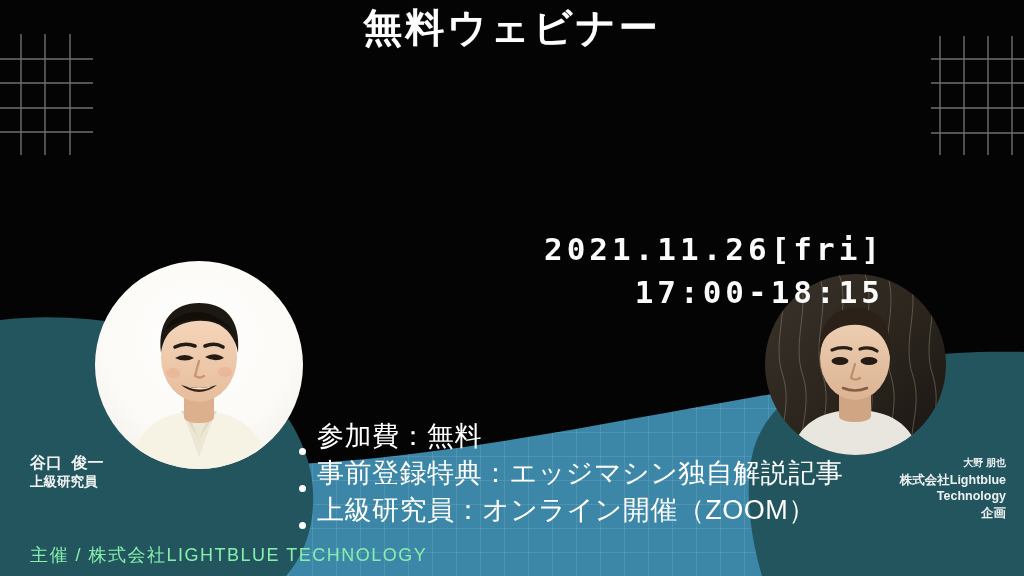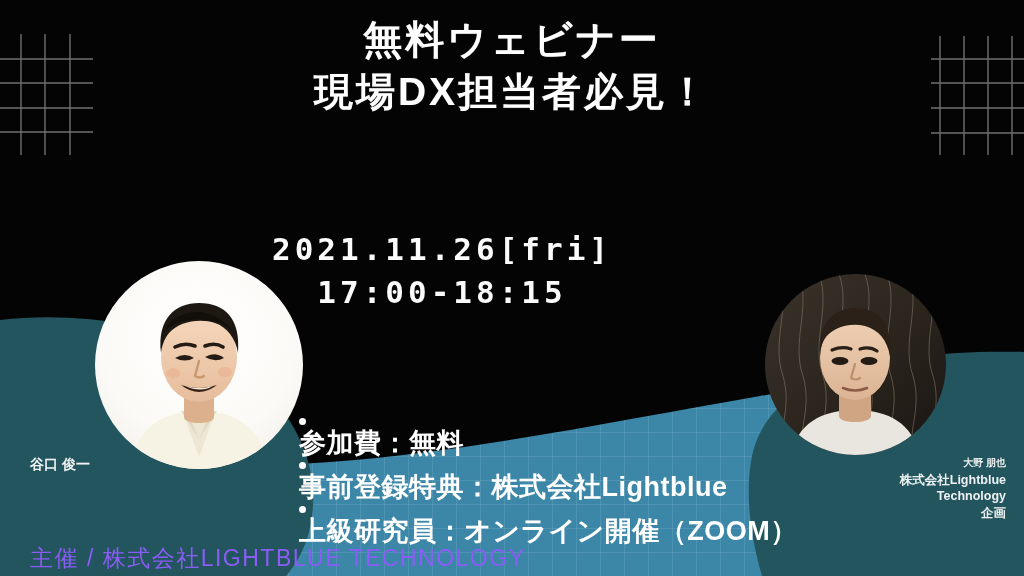--- a/index.html
+++ b/index.html
@@ -11,39 +11,39 @@
     font-family:"Liberation Sans","DejaVu Sans",sans-serif;
   }
   .layer{position:absolute;top:0;left:0;width:1024px;height:576px;}
   svg.layer{display:block;}
 
   
   .grid-line{stroke:#6f6f6f;stroke-width:1.4;}
 
   
   #title-block{
-    position:absolute;left:0;top:14px;width:1024px;
+    position:absolute;left:0;top:2px;width:1024px;
     text-align:center;
     z-index:6;
   }
   .title-line{
     color:#ffffff;
     font-weight:bold;
     font-size:39px;
     line-height:52px;
     letter-spacing:3px;
     white-space:nowrap;
     text-shadow:0 0 1px rgba(255,255,255,.35);
   }
   .title-line.t3,.title-line.t4{font-size:37px;letter-spacing:2px;}
 
   
   #datetime-block{
     position:absolute;left:0;top:228px;width:884px;
-    text-align:center;z-index:6;
+    text-align:right;z-index:6;
   }
   .dt-line{
     color:#fbfbfb;
     font-family:"DejaVu Sans Mono","Liberation Mono",monospace;
     font-weight:bold;
     font-size:31px;
     line-height:43px;
     letter-spacing:4px;
   }
 
@@ -53,47 +53,47 @@
   }
   #portrait-left{left:95px;top:261px;width:208px;height:208px;}
   #portrait-right{left:765px;top:274px;width:181px;height:181px;}
 
   
   #speaker-left-caption{
     position:absolute;left:30px;top:455px;z-index:7;
     color:#f2f4f3;font-weight:bold;font-size:13.5px;line-height:18px;
     text-align:left;
   }
-  #speaker-left-caption .nm{font-size:14px;}
+  #speaker-left-caption .nm{font-size:16px;font-family:Liberation Mono, monospace;}
   #speaker-right-caption{
     position:absolute;right:18px;top:455px;z-index:7;
     color:#eef1f1;font-weight:bold;font-size:12.5px;line-height:16.5px;
     text-align:right;
   }
   #speaker-right-caption .nm{font-size:10px;}
 
   
   #bullet-list{
     position:absolute;left:299px;top:418px;z-index:7;
     margin:0;padding:0;list-style:none;
   }
   #bullet-list li{
-    color:#ffffff;font-weight:bold;font-size:27px;line-height:37px;
+    color:#ffffff;font-weight:normal;font-size:27px;line-height:37px;
     letter-spacing:.5px;white-space:nowrap;
-    display:flex;align-items:flex-start;flex-direction:column;
+    display:flex;align-items:flex-end;
   }
   #bullet-list .dot{
     display:inline-block;width:7px;height:7px;border-radius:50%;
     background:#fff;margin-right:11px;flex:none;
   }
 
   
   #footer-host{
     position:absolute;left:30px;top:543px;z-index:8;
-    color:#8b5cf6;font-size:23px;letter-spacing:1.5px;white-space:nowrap;
+    color:#86efac;font-size:18px;letter-spacing:1.5px;white-space:nowrap;
   }
 </style>
 </head>
 <body>
 
 <div id="stage">
 
   <svg class="layer" viewBox="0 0 1024 576">
     <defs>
       <clipPath id="clip-blue">
@@ -239,45 +239,45 @@
       <ellipse cx="104" cy="87" rx="8.5" ry="4" fill="#241c14"></ellipse>
 
       <path d="M90,90 L86,104 q5,3 9,0" stroke="#b98f6c" stroke-width="2.2" fill="none" stroke-linecap="round"></path>
 
       <path d="M78,114 q12,5 24,0" stroke="#8a5b46" stroke-width="2.6" fill="none" stroke-linecap="round"></path>
     </svg>
   </div>
 
   <div id="title-block">
     <div class="title-line t1">無料ウェビナー</div>
-    <div class="title-line t2">現場DX担当者必見！</div>
   </div>
 
   <div id="datetime-block">
     <div class="dt-line">2021.11.26[fri]</div>
     <div class="dt-line">17:00-18:15</div>
   </div>
 
   <ul id="bullet-list">
     <li>
       <span class="dot"></span>
       <span>参加費：無料</span>
     </li>
     <li>
       <span class="dot"></span>
-      <span>事前登録特典：株式会社Lightblue</span>
+      <span>事前登録特典：エッジマシン独自解説記事</span>
     </li>
     <li>
       <span class="dot"></span>
       <span>上級研究員：オンライン開催（ZOOM）</span>
     </li>
   </ul>
 
   <div id="speaker-left-caption">
     <div class="nm">谷口 俊一</div>
+    <div>上級研究員</div>
   </div>
 
   <div id="speaker-right-caption">
     <div class="nm">大野 朋也</div>
     <div>株式会社Lightblue</div>
     <div>Technology</div>
     <div>企画</div>
   </div>
 
   <div id="footer-host">主催 / 株式会社LIGHTBLUE TECHNOLOGY</div>

